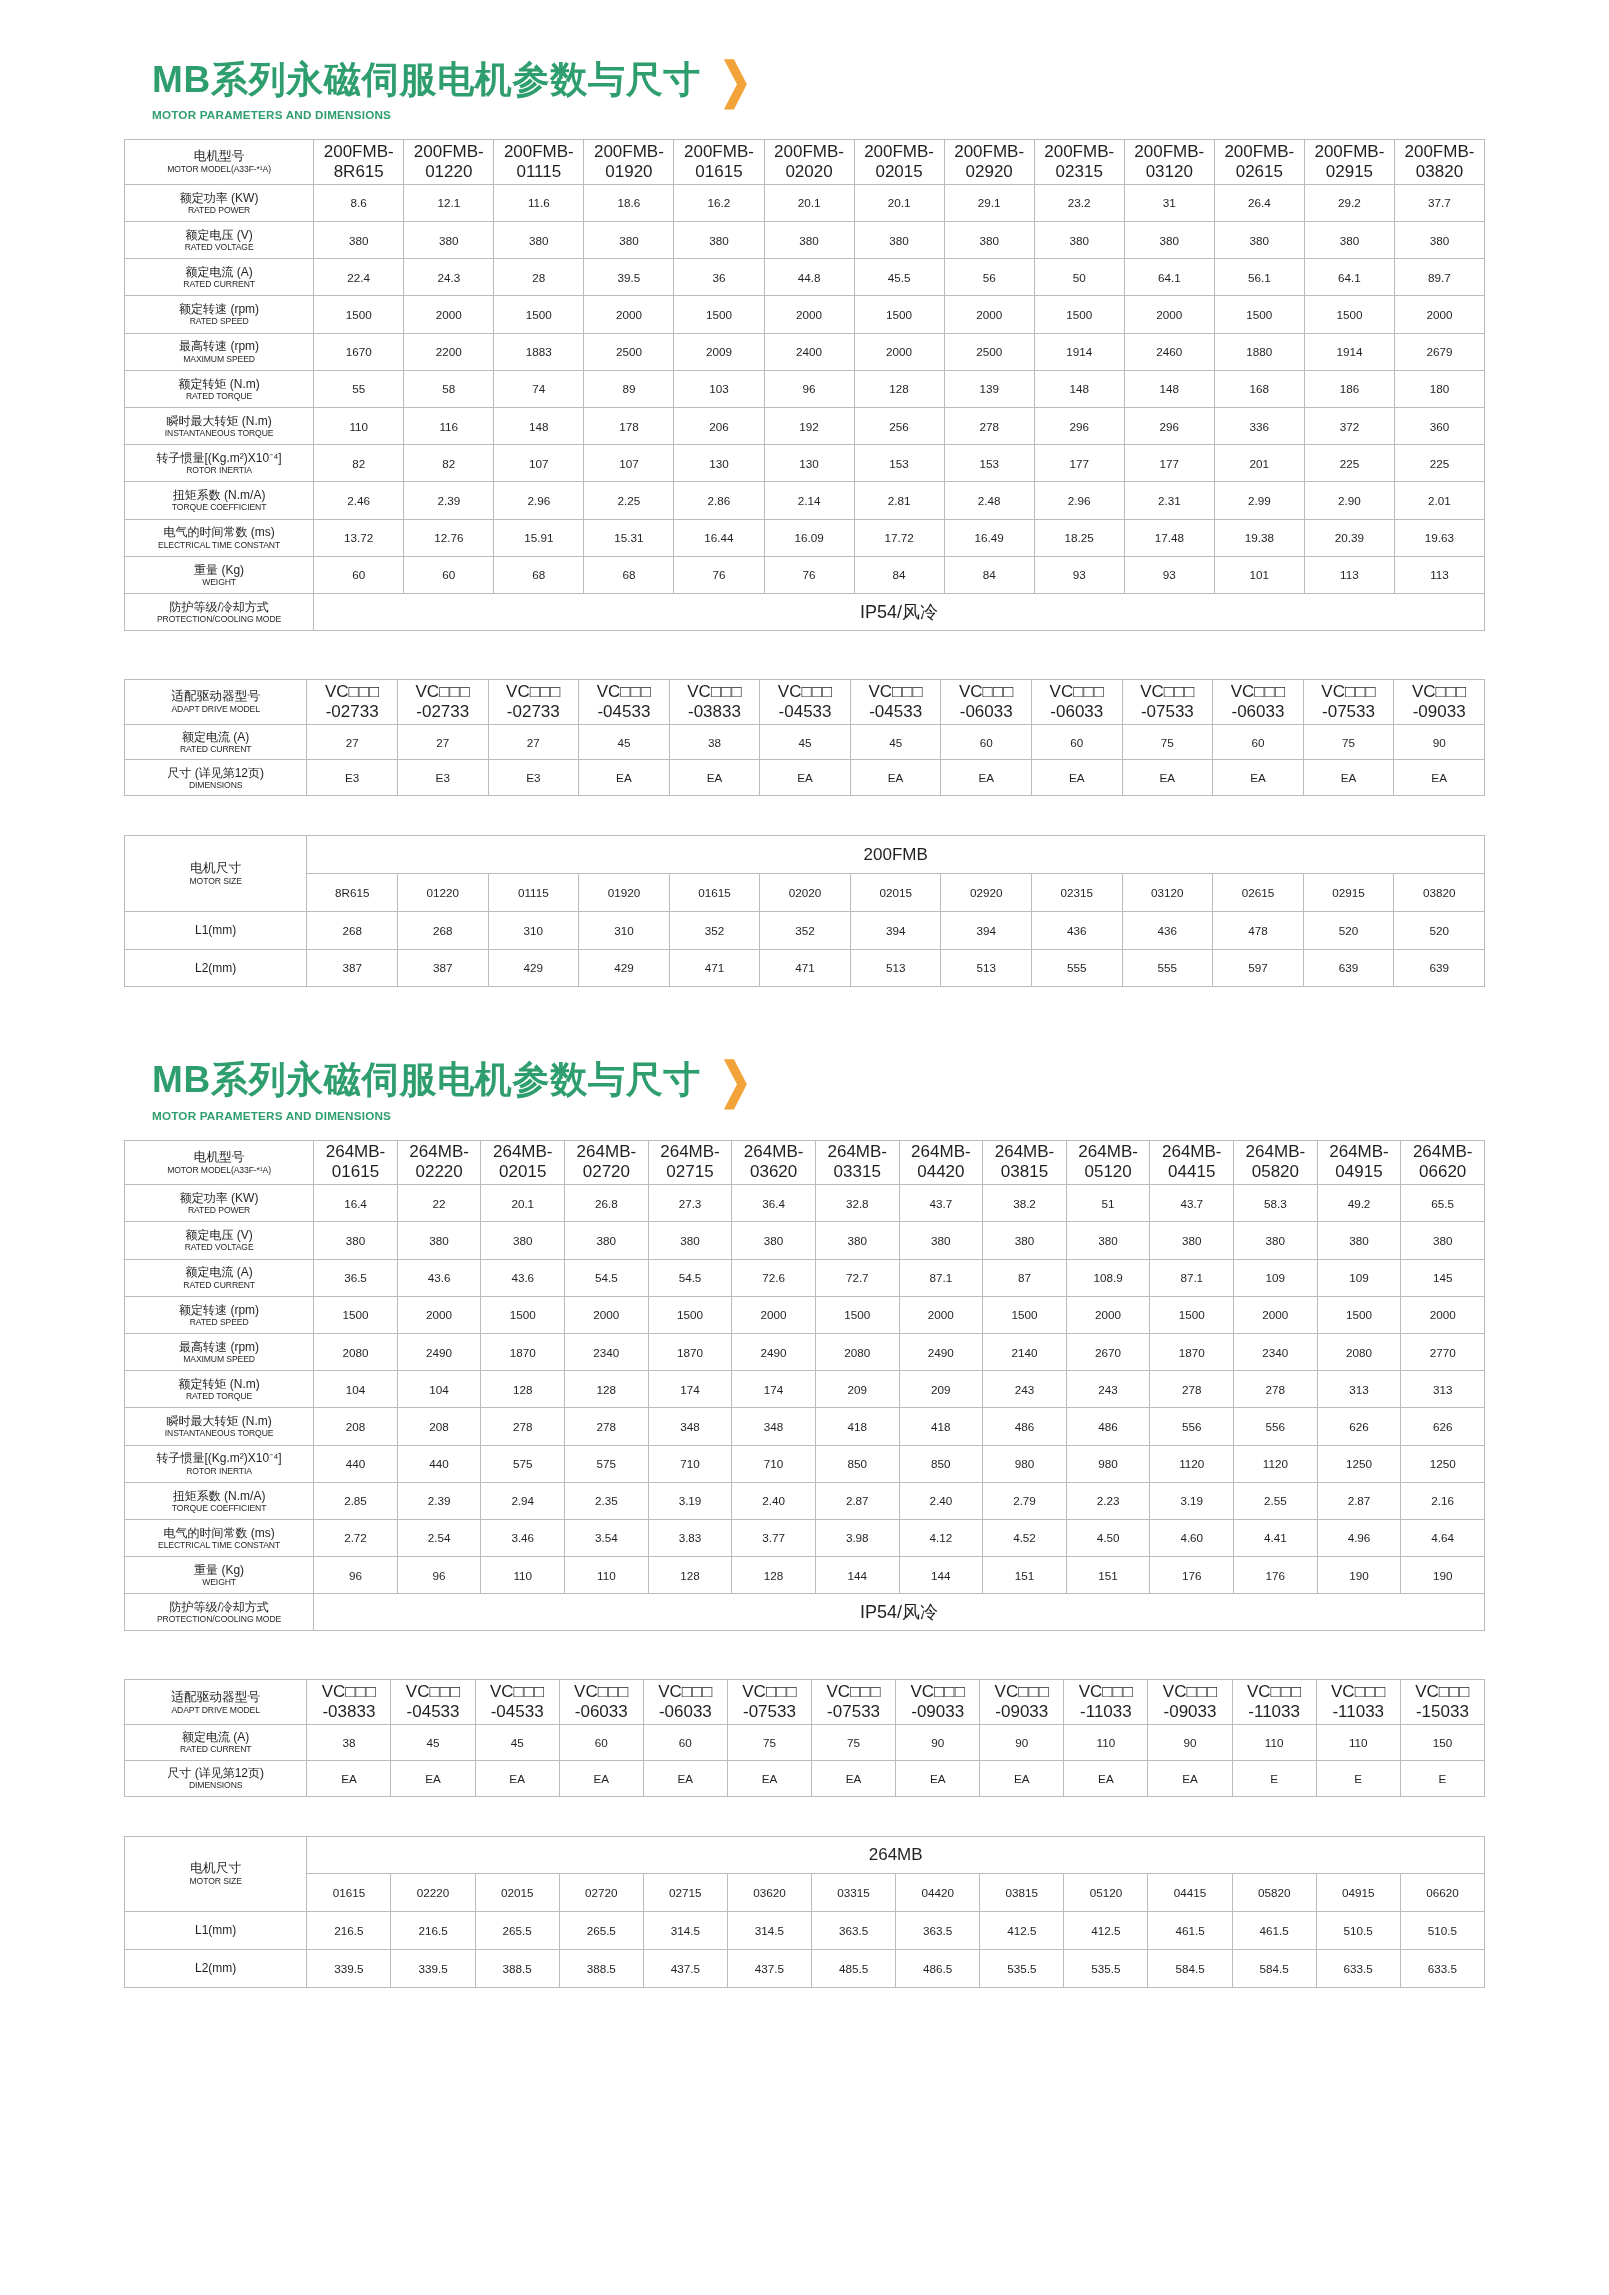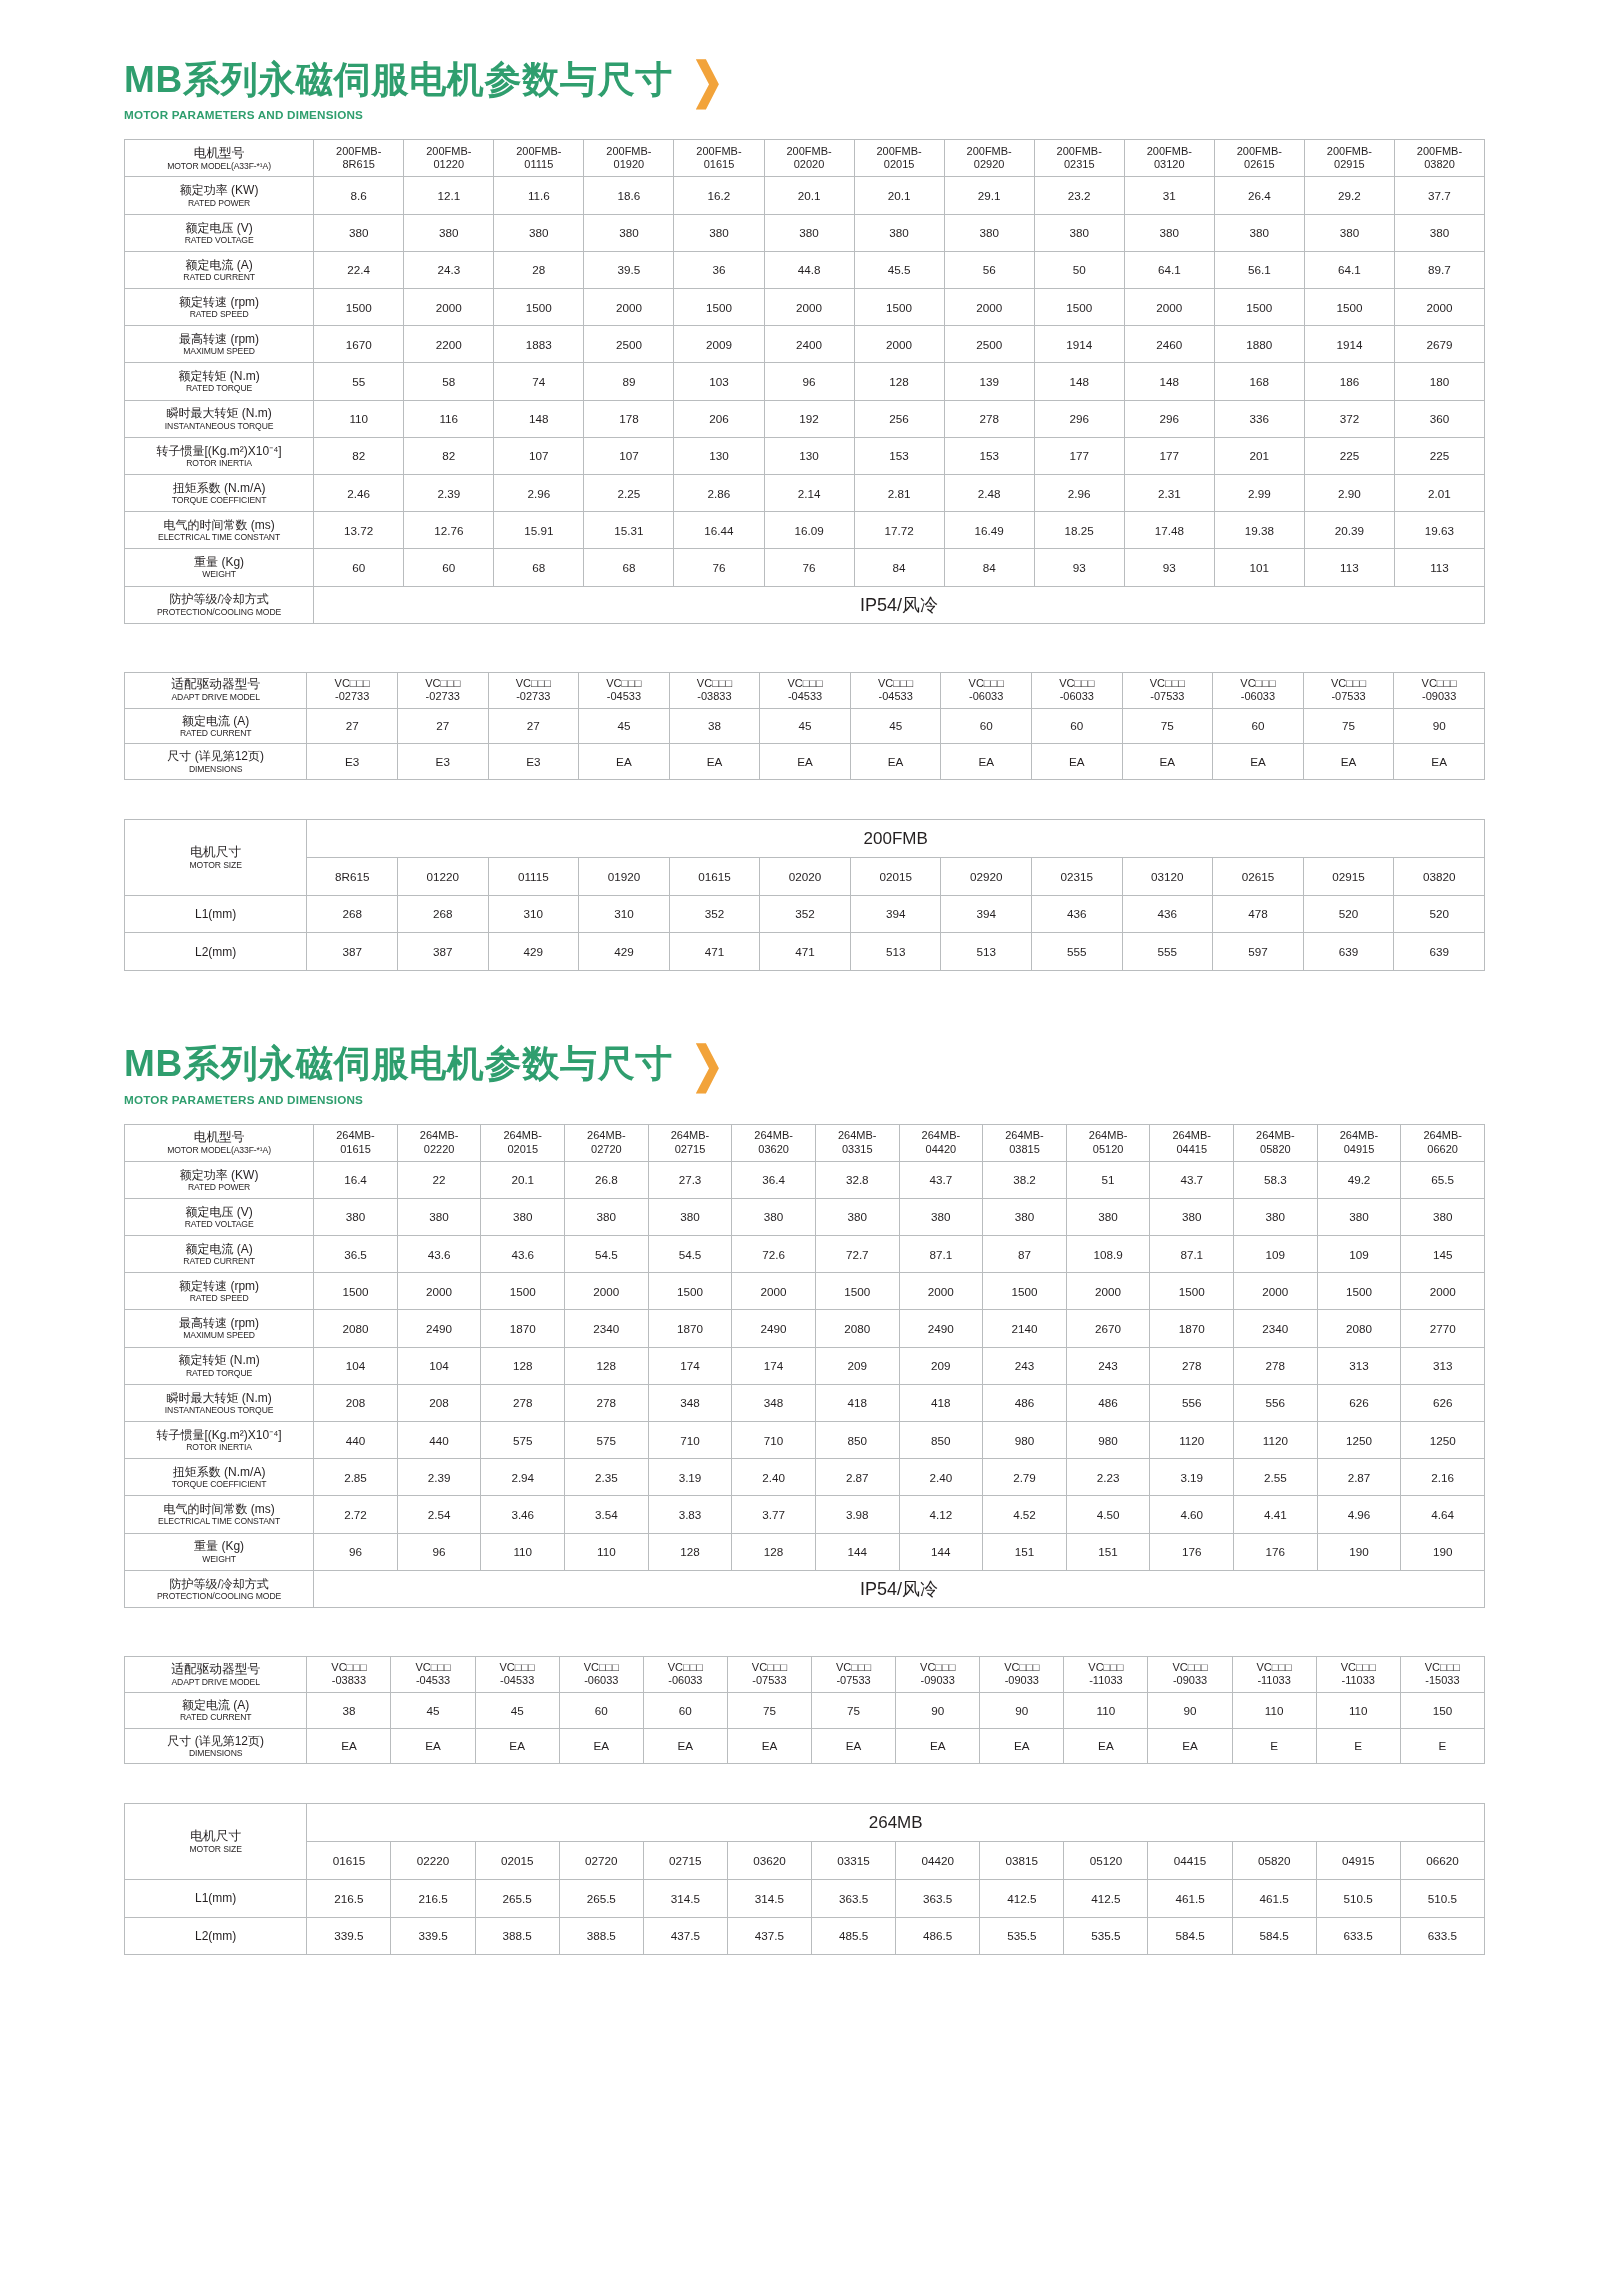--- a/index.html
+++ b/index.html
@@ -15,20 +15,21 @@
   .page {
     width: 1609px;
     min-height: 2295px;
     box-sizing: border-box;
     padding: 61px 124px 27.6px 124px;
   }
   
   .sec-head {
     margin-top: 0;
     margin-bottom: 18px;
+    margin-left: 28px;
   }
   .sec-head .title-row {
     display: flex;
     align-items: center;
     gap: 18px;
   }
   .sec-head .title-cn {
     font-size: 37px;
     font-weight: bold;
     color: #2f9e6e;
@@ -76,21 +77,21 @@
     line-height: 1.18;
   }
   .lbl .en {
     display: block;
     font-size: 8.6px;
     line-height: 1.2;
     letter-spacing: -0.1px;
   }
   .hdr .cn { font-size: 12.7px; }
   .model-cell {
-    font-size: 11px;
+    font-size: 17px;
     line-height: 1.2;
   }
   .model-cell span { display: block; }
   .span-all {
     font-size: 18px;
     text-align: center;
   }
   .gap-lg { height: 48px; }
   .gap-md { height: 39px; }
   .gap-xl { height: 74px; }

